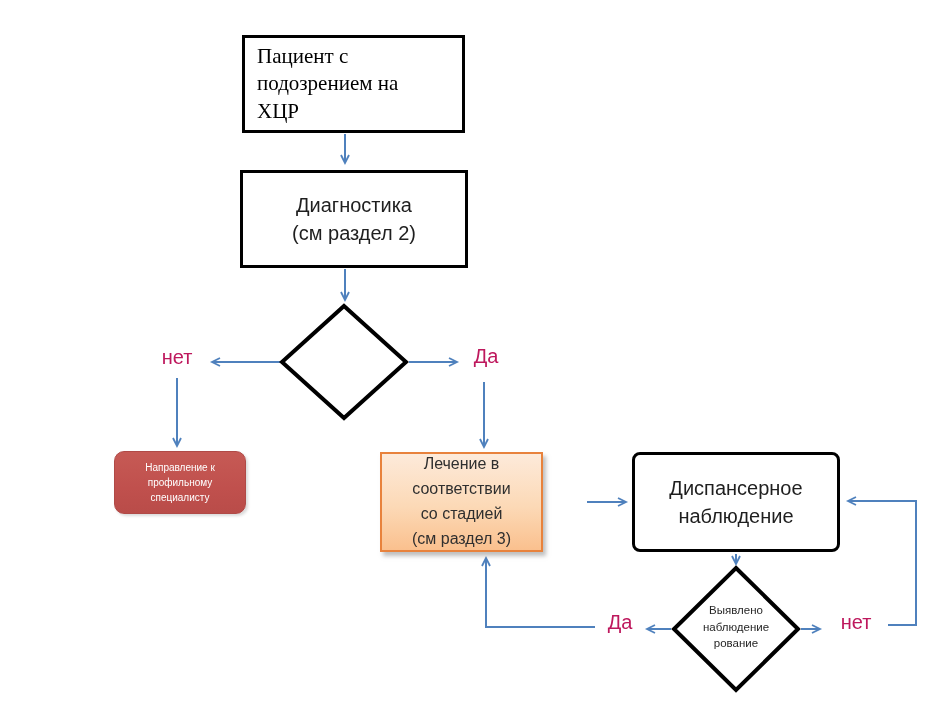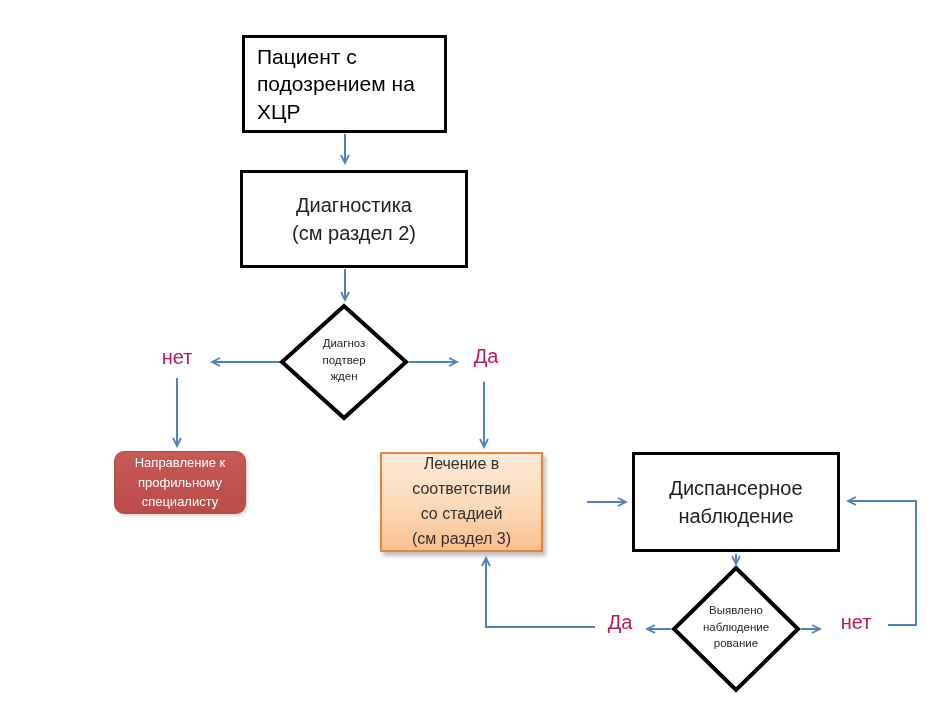--- a/index.html
+++ b/index.html
@@ -25,53 +25,54 @@
     justify-content: center;
     text-align: center;
     white-space: pre-line;
     line-height: 1.4;
   }
   .box-black {
     border: 3px solid #000000;
     background: #ffffff;
   }
   .patient-box {
-    left: 242px; top: 35px; width: 205px; height: 98px;
-    font-family: Liberation Sans, sans-serif;
+    left: 242px; top: 35px; width: 223px; height: 98px;
+    font-family: Liberation Serif, serif;
     font-size: 21px;
     color: #000000;
     justify-content: flex-start;
     text-align: left;
     padding: 6px 12px;
     line-height: 1.3;
   }
   .diagnostics-box {
     left: 240px; top: 170px; width: 228px; height: 98px;
     font-size: 20px;
   }
   .followup-box {
     left: 632px; top: 452px; width: 208px; height: 100px;
     font-size: 20px;
+    border-radius: 8px;
   }
   .treatment-box {
     left: 380px; top: 452px; width: 163px; height: 100px;
     border: 2px solid #e8823c;
     background: linear-gradient(to bottom, #fdeada 0%, #fcd9b6 55%, #fac08e 100%);
     font-size: 16px;
     color: #2f2f2f;
     box-shadow: 3px 4px 4px rgba(130,130,130,0.5);
     line-height: 1.55;
   }
   .referral-box {
     left: 114px; top: 451px; width: 132px; height: 63px;
     background: linear-gradient(to bottom, #c65a55 0%, #c0504d 60%, #b94c49 100%);
     border: 1px solid #b04a47;
     border-radius: 10px;
     color: #ffffff;
-    font-size: 13px;
+    font-size: 10px;
     box-shadow: 2px 2px 3px rgba(0,0,0,0.15);
     line-height: 1.5;
   }
   .diamond-label {
     position: absolute;
     text-align: center;
     white-space: pre-line;
     font-size: 11.5px;
     color: #262626;
     line-height: 1.45;
@@ -120,23 +121,20 @@
     </g>
   </svg>
 
   <div class="node box-black patient-box">Пациент с
 подозрением на
 ХЦР</div>
 
   <div class="node box-black diagnostics-box">Диагностика
 (см раздел 2)</div>
 
-  <div class="diamond-label d1-label">Диагноз
-подтвер
-жден</div>
 
   <div class="edge-label lbl-no-top">нет</div>
 
   <div class="edge-label lbl-yes-top">Да</div>
 
   <div class="node referral-box">Направление к
 профильному
 специалисту</div>
 
   <div class="node treatment-box">Лечение в соответствии

